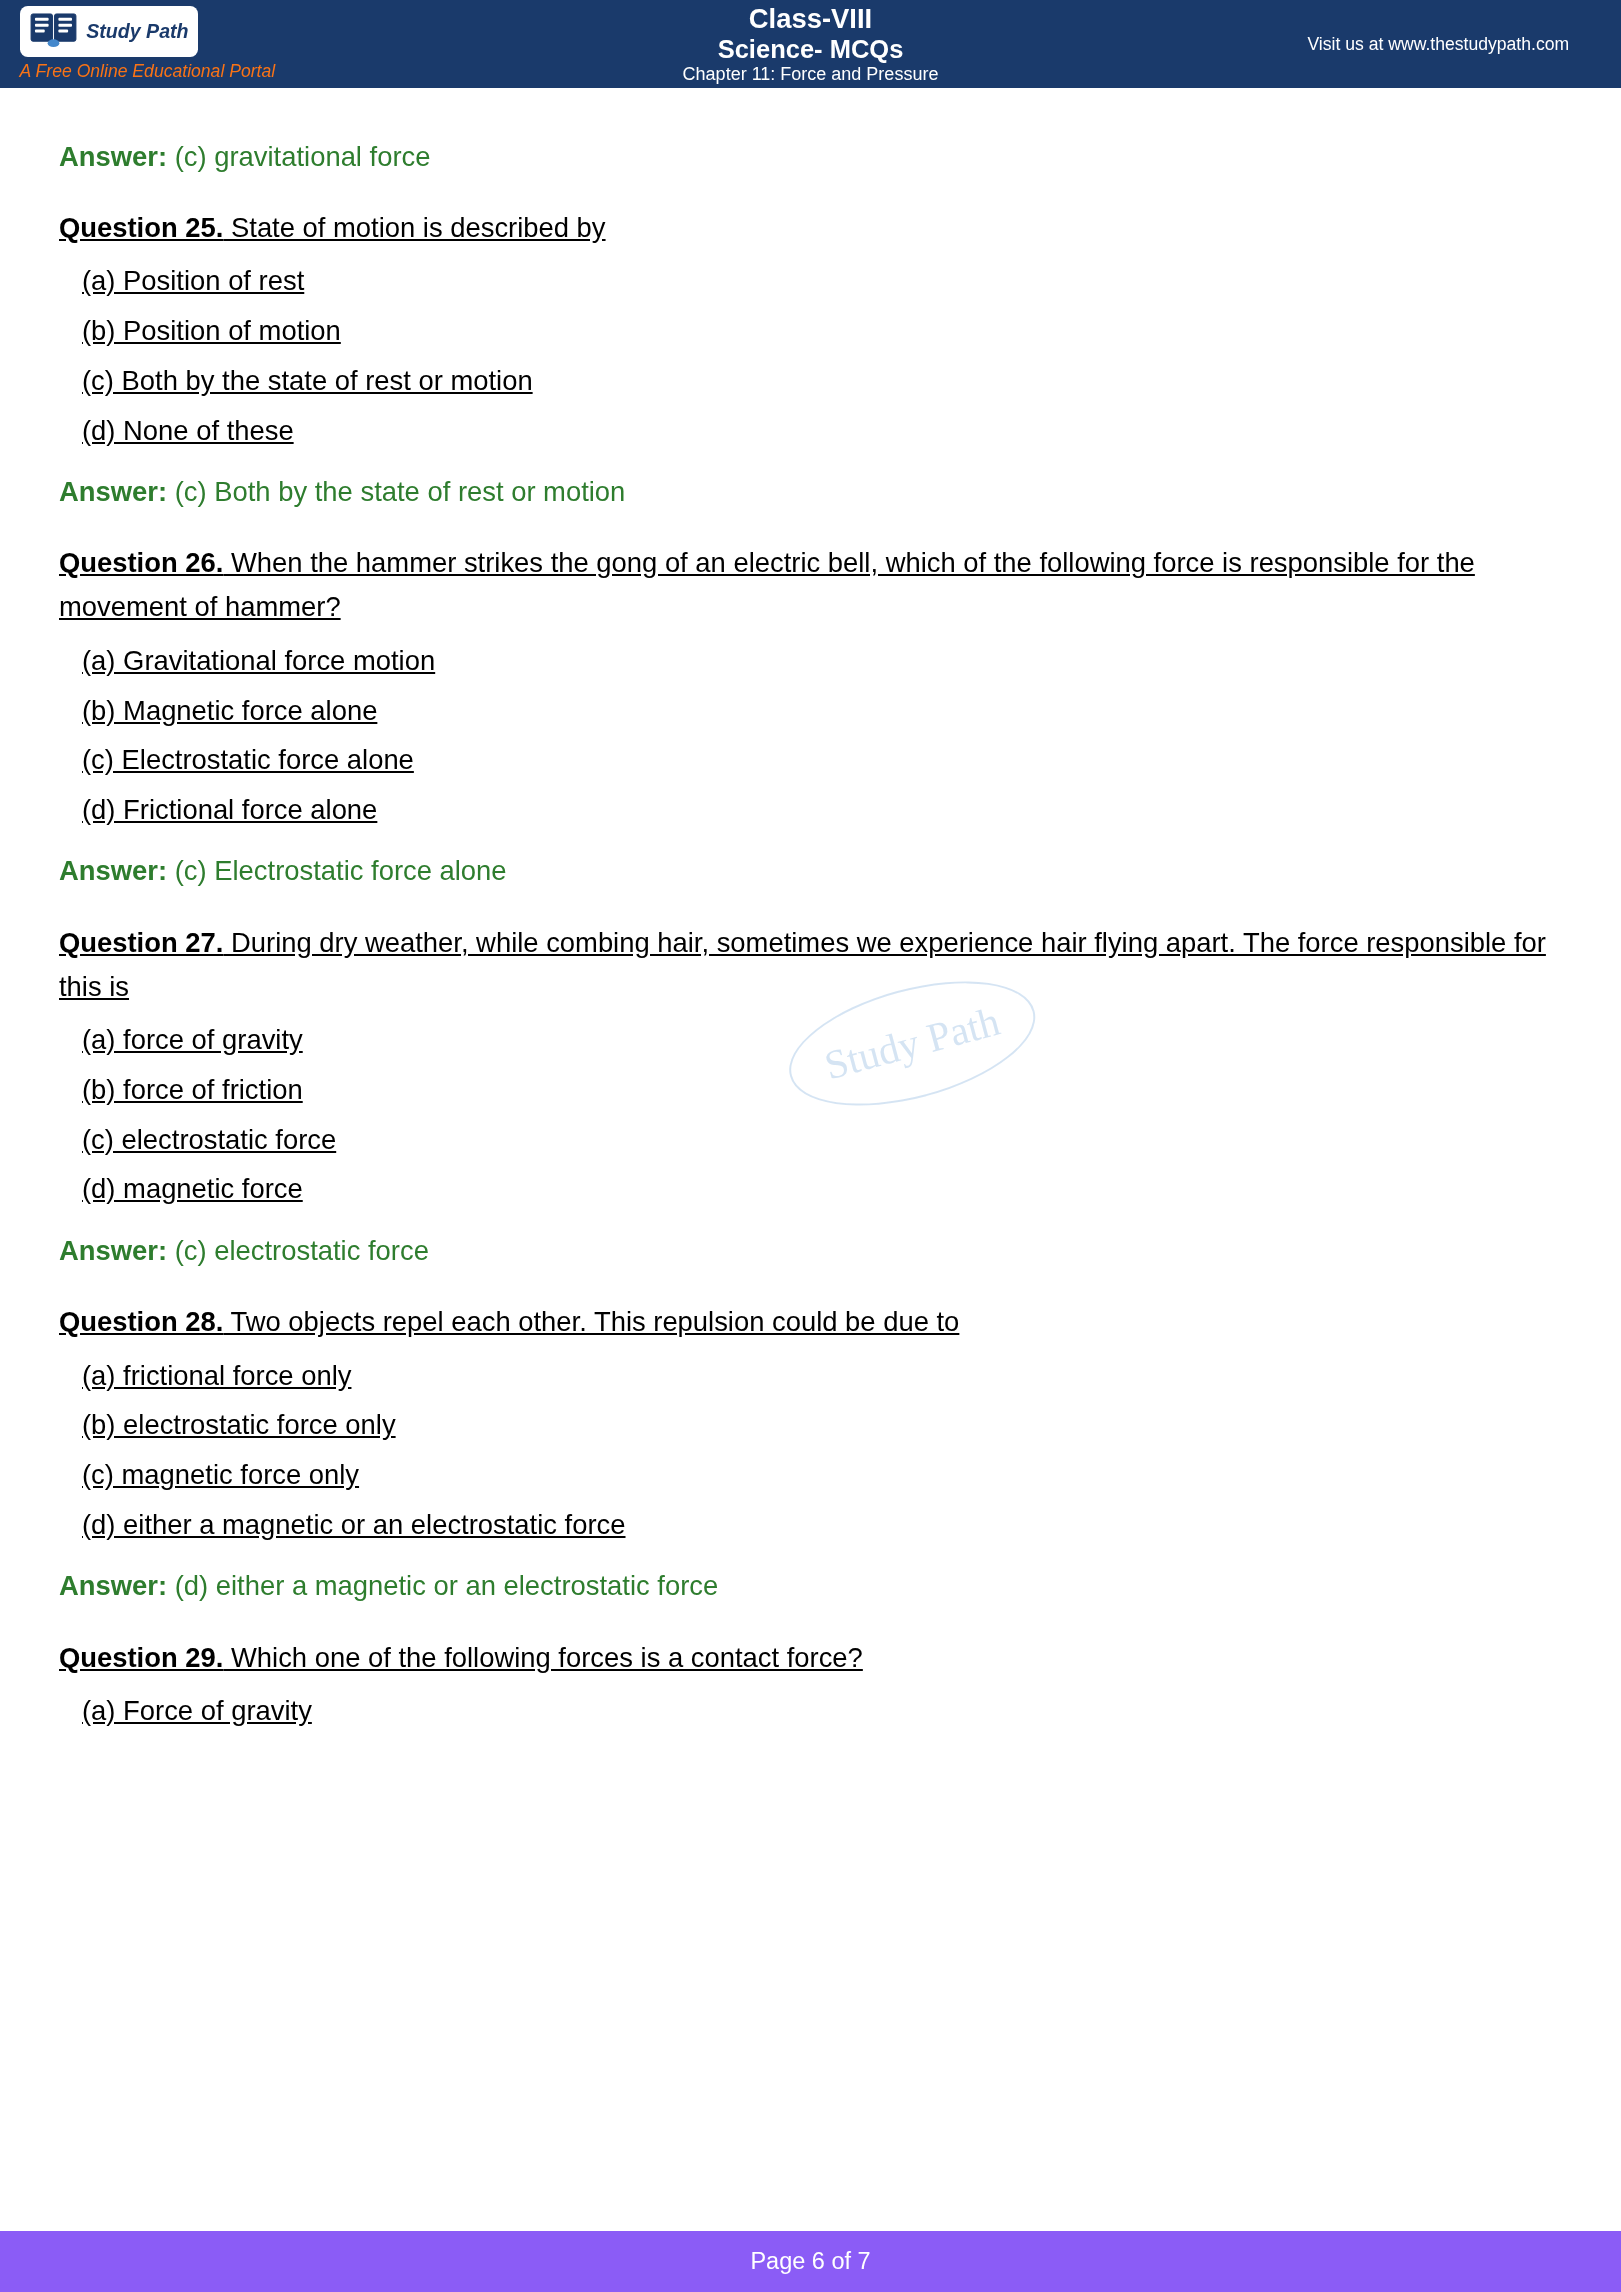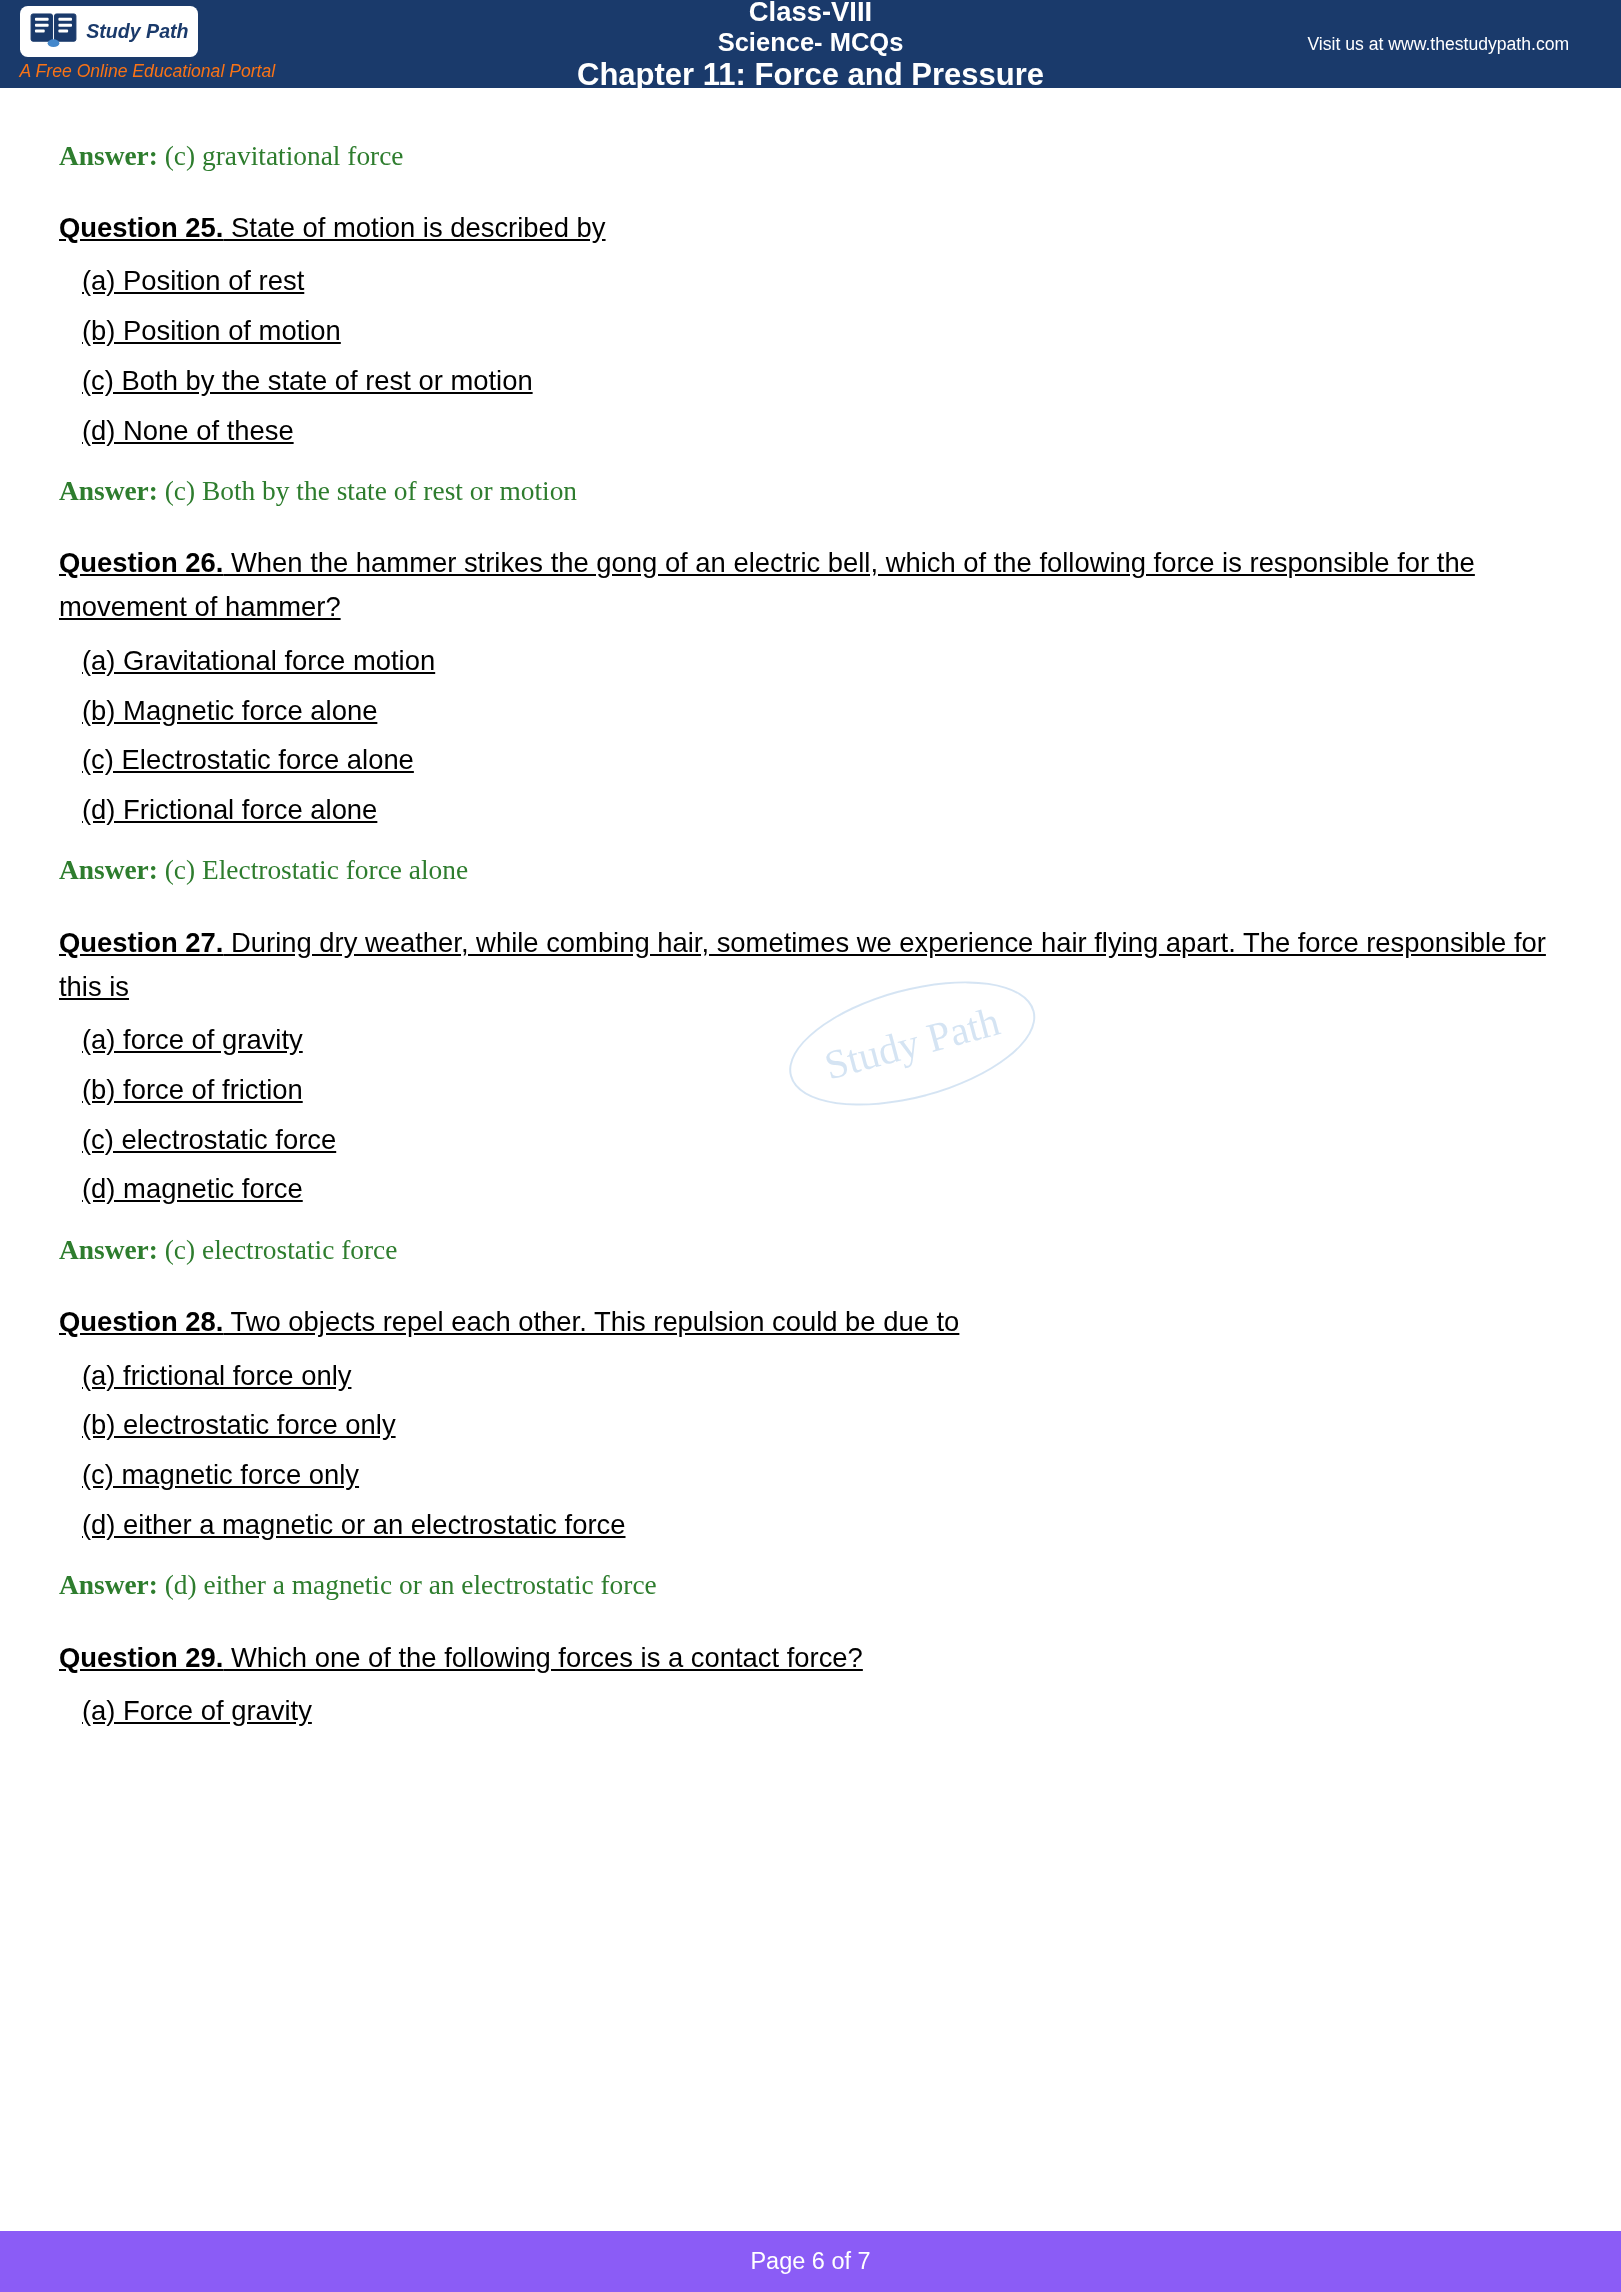--- a/index.html
+++ b/index.html
@@ -64,41 +64,40 @@
       font-size: 27.4px;
       font-weight: bold;
     }
 
     .header-center .subject-title {
       font-size: 25.5px;
       font-weight: bold;
     }
 
     .header-center .chapter-title {
-      font-size: 31px;
-      font-weight: bold;
+      font-size: 18px;
+      font-weight: normal;
     }
 
     .header-right {
       min-width: 294px;
       text-align: left;
       font-size: 17.6px;
     }
 
     .content {
       padding: 29px 59px;
       font-size: 27.4px;
       line-height: 1.6;
     }
 
     .answer-line {
       color: #2e7d2e;
       font-size: 27.4px;
       margin: 17.6px 0 27.4px 0;
-      font-family: Liberation Serif, serif;
     }
 
     .answer-label {
       font-weight: bold;
     }
 
     .question-block {
       margin-bottom: 9.8px;
       text-decoration: underline;
     }

